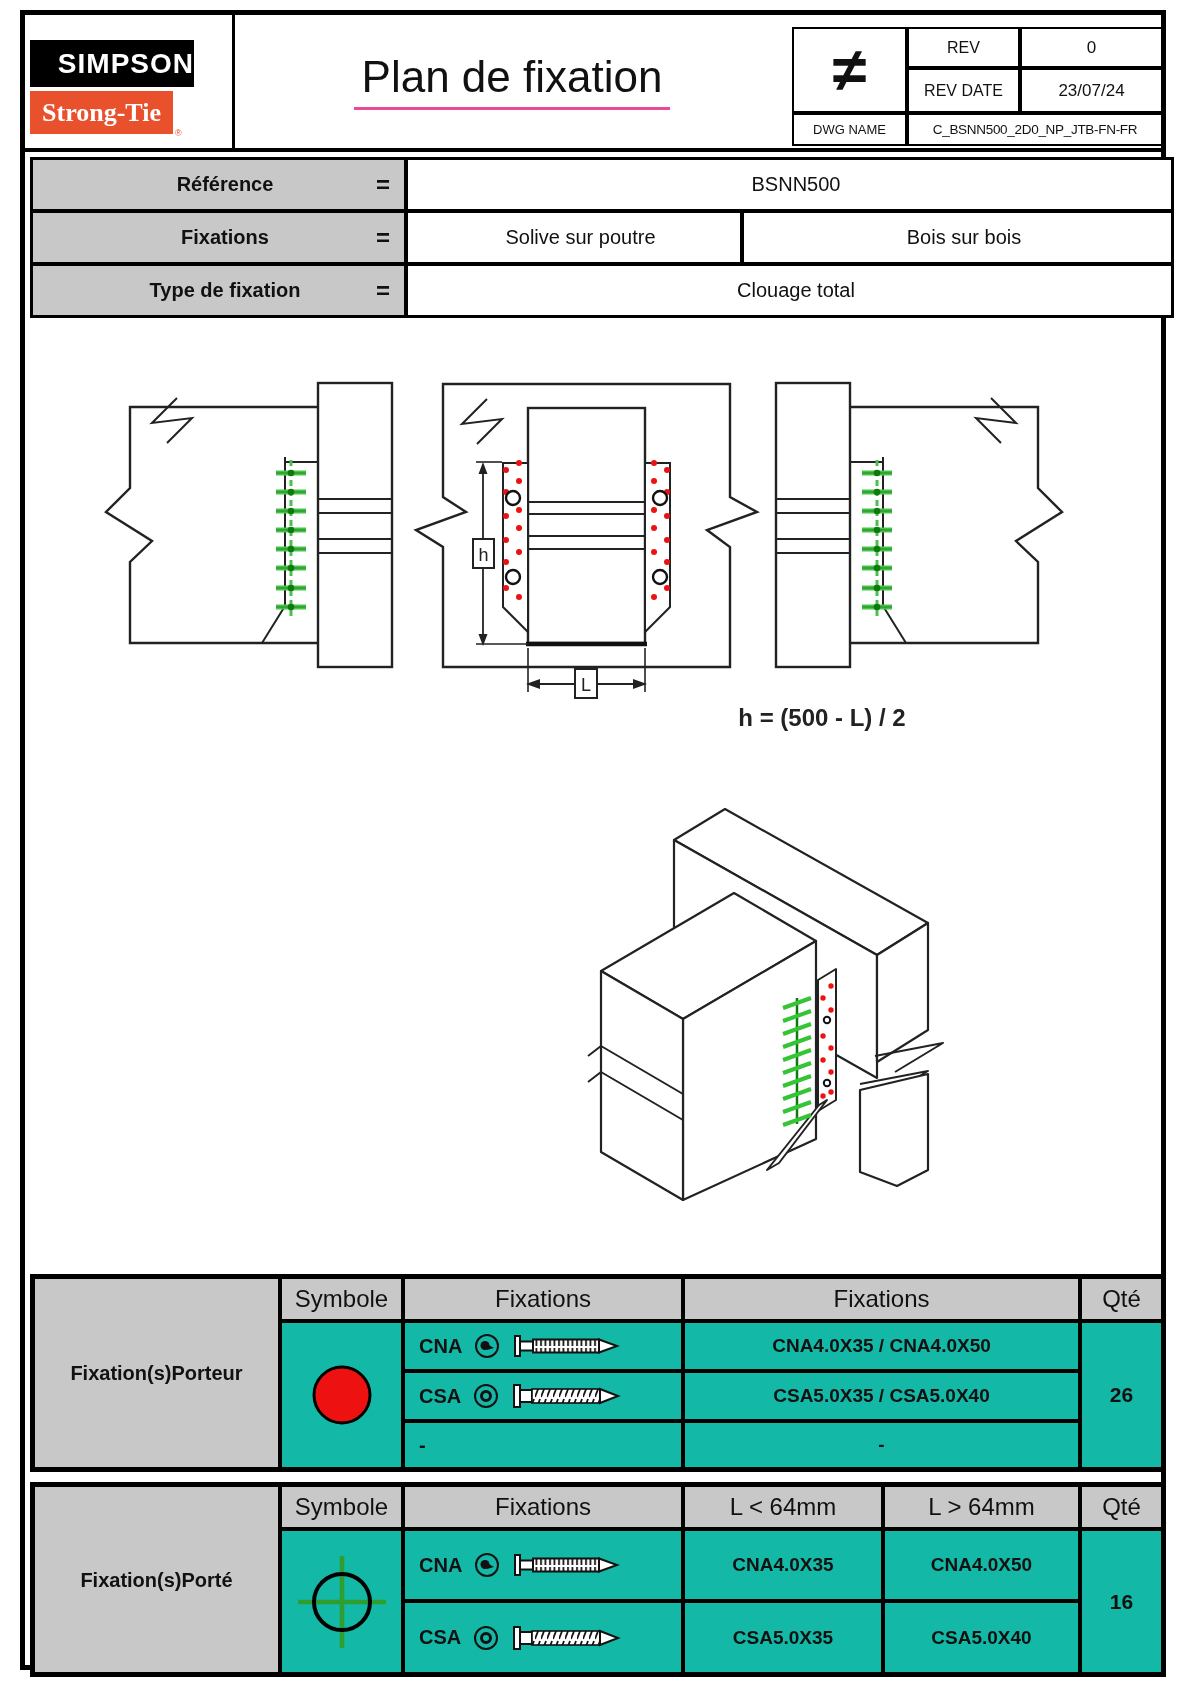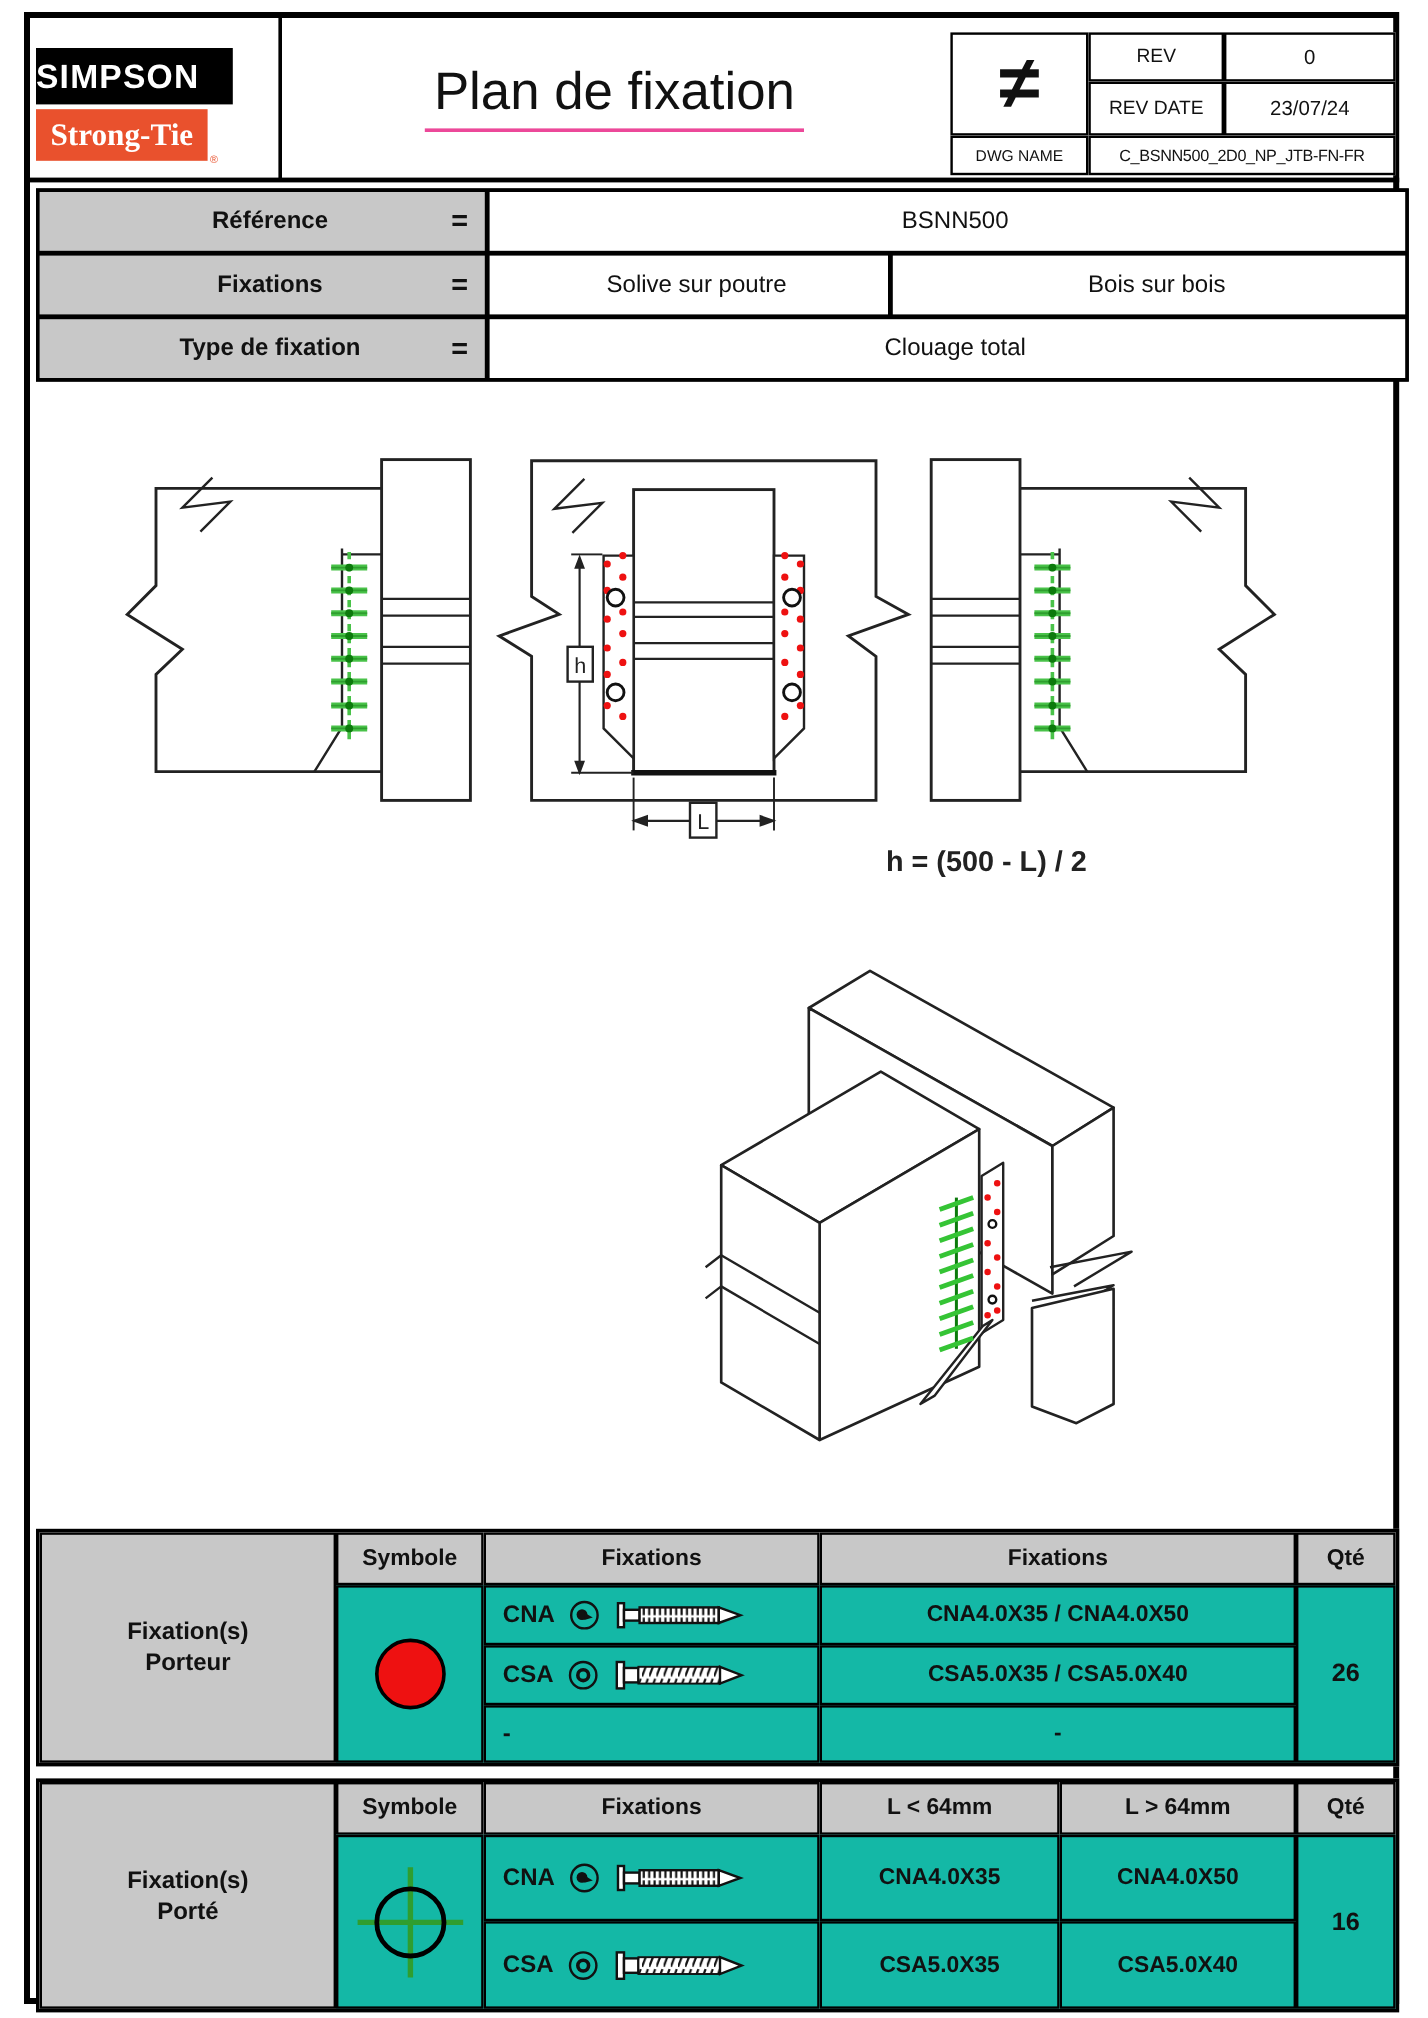--- a/index.html
+++ b/index.html
@@ -2,21 +2,21 @@
 <html><head>
 <meta charset="utf-8">
 <style>
   * { margin:0; padding:0; box-sizing:border-box; }
   body { font-family:"Liberation Sans", sans-serif; background:#fff; }
   .page { position:relative; width:1190px; height:1682px; background:#fff; overflow:hidden; color:#111; }
   .frame { position:absolute; left:20px; top:10px; width:1146px; height:1660px; border:5px solid #000; }
 
   
   .logo-black { position:absolute; left:30px; top:40px; width:164px; height:47px; background:#000; color:#fff;
-    font-weight:bold; font-size:28px; letter-spacing:1px; display:flex; align-items:center; justify-content:flex-start; }
+    font-weight:bold; font-size:28px; letter-spacing:1px; display:flex; align-items:center; justify-content:flex-end; }
   .logo-orange { position:absolute; left:30px; top:91px; width:143px; height:43px; background:#e9512d; color:#fff;
     font-family:"Liberation Serif", serif; font-weight:bold; font-size:26px; display:flex; align-items:center; justify-content:center; }
   .logo-reg { position:absolute; left:175px; top:128px; font-size:9px; color:#e9512d; }
   .hsep-v { position:absolute; left:232px; top:15px; width:3px; height:135px; background:#000; }
   .hsep-h { position:absolute; left:25px; top:148px; width:1141px; height:4px; background:#000; }
   .title-wrap { position:absolute; left:236px; top:52px; width:552px; text-align:center; }
   .title { display:inline-block; font-size:44px; border-bottom:3px solid #ec4899; padding:0 8px 5px 8px; }
   .revgrid { position:absolute; left:792px; top:27px; display:grid;
     grid-template-columns:115px 113px 143px; grid-template-rows:41px 45px 33px; }
   .revgrid > div { border:2px solid #000; display:flex; align-items:center; justify-content:center; background:#fff; }
@@ -34,22 +34,22 @@
   .span23 { grid-column:2/4; }
 
   
   .drawsvg { position:absolute; left:25px; top:316px; }
 
   
   .fixgrid { position:absolute; left:30px; display:grid; background:#fff; border:3px solid #000; }
   .fixgrid > div { border:2px solid #000; background:#14b8a6; display:flex; align-items:center; justify-content:center; }
   .t1 { top:1274px; grid-template-columns:247px 123px 280px 397px 83px; grid-template-rows:44px 50px 50px 48px; }
   .t2 { top:1482px; grid-template-columns:247px 123px 280px 200px 197px 83px; grid-template-rows:44px 72px 73px; }
-  .ghead { background:#c8c8c8 !important; font-weight:bold; font-size:19px; }
-  .rowlabel { background:#c8c8c8 !important; font-weight:bold; font-size:20px; text-align:right; flex-direction:column; line-height:1.3; }
+  .ghead { background:#c8c8c8 !important; font-weight:normal; font-size:24px; }
+  .rowlabel { background:#c8c8c8 !important; font-weight:bold; font-size:20px; text-align:right; flex-direction:row; line-height:1.3; }
   .t1 .rowlabel { grid-row:1/5; grid-column:1; } .t2 .rowlabel { grid-row:1/4; grid-column:1; }
   .t1 .symcell { grid-row:2/5; grid-column:2; } .t2 .symcell { grid-row:2/4; grid-column:2; }
   .t1 .qtycell { grid-row:2/5; grid-column:5; } .t2 .qtycell { grid-row:2/4; grid-column:6; }
   .qtycell { font-weight:bold; font-size:21px; }
   .valcell { font-weight:bold; font-size:19px; }
   .codecell { justify-content:flex-start !important; padding-left:14px; gap:12px; }
   .codecell .code { font-weight:bold; font-size:20px; }
 </style>
 </head>
 <body>

